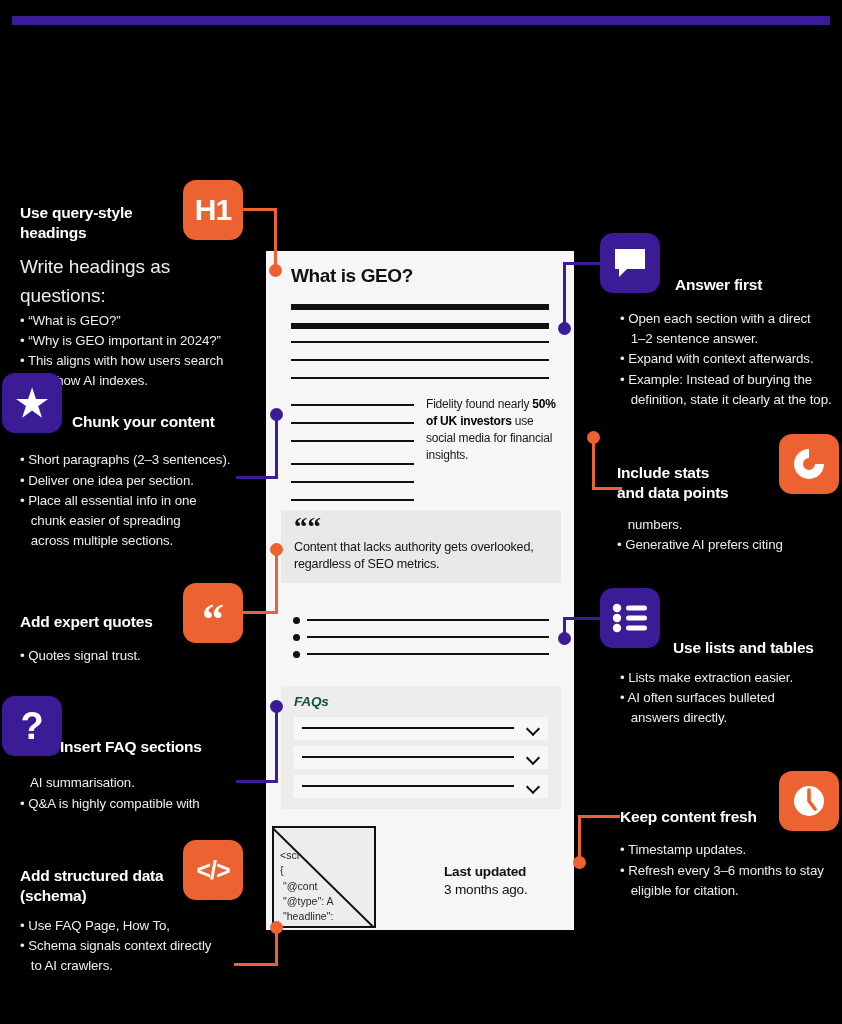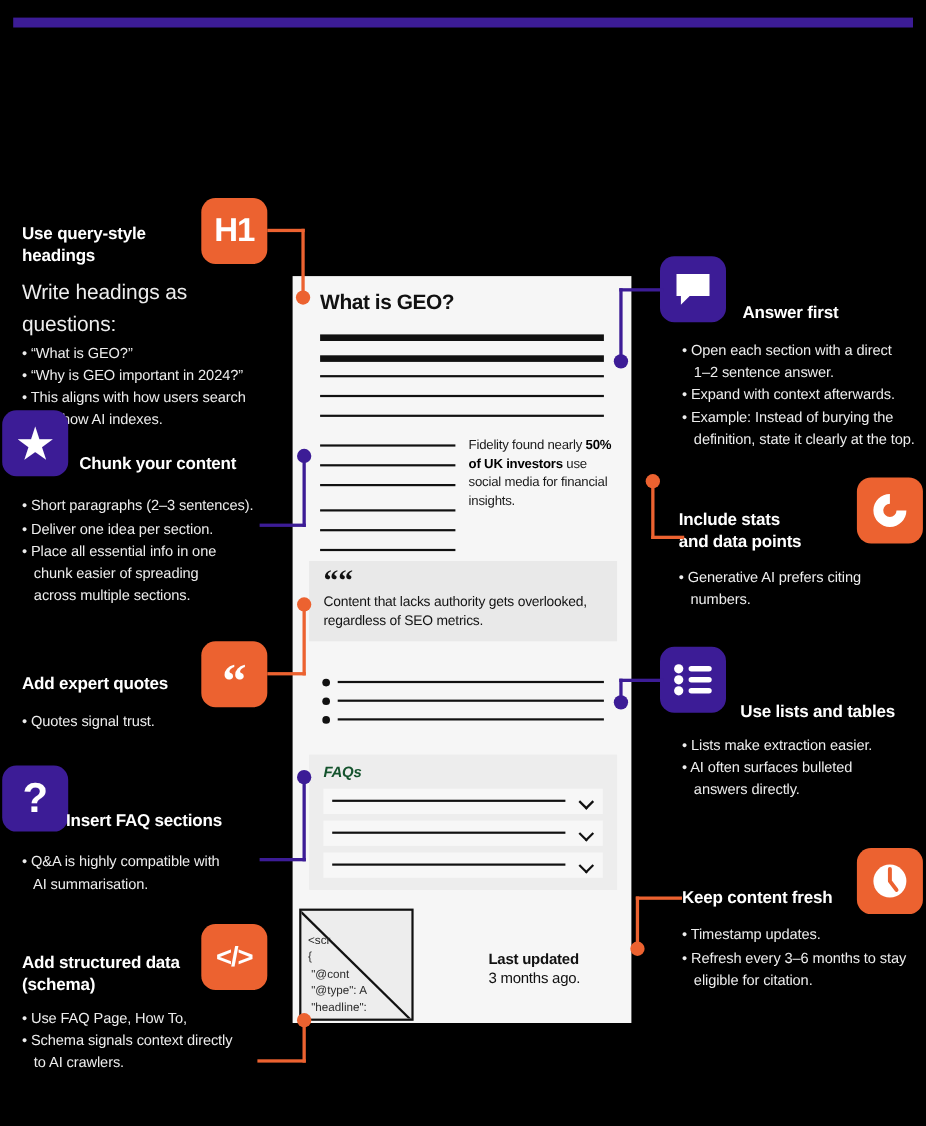--- a/index.html
+++ b/index.html
@@ -237,22 +237,22 @@
       <div class="tip-line">• Quotes signal trust.</div>
     </div>
   </div>
 
   <div class="icon-tile purple" style="left:2px; top:696px;">
     <span class="glyph" style="font-size:38px;">?</span>
   </div>
   <div class="tip" style="left:20px; top:737px; width:240px;">
     <div class="tip-title" style="margin-left:40px;">Insert FAQ sections</div>
     <div class="tip-body" style="margin-top:16px;">
+      <div class="tip-line">   AI summarisation.</div>
       <div class="tip-line">• Q&amp;A is highly compatible with</div>
-      <div class="tip-line">   AI summarisation.</div>
     </div>
   </div>
 
   <div class="icon-tile orange" style="left:183px; top:840px;">
     <span class="glyph" style="font-size:25px; letter-spacing:-1px;">&lt;/&gt;</span>
   </div>
   <div class="tip" style="left:20px; top:866px; width:240px;">
     <div class="tip-title" style="white-space:pre-line;">Add structured data
 (schema)</div>
     <div class="tip-body" style="margin-top:9px;">
@@ -280,22 +280,22 @@
 
   <div class="icon-tile orange" style="left:779px; top:434px;">
     <svg width="36" height="36" viewBox="0 0 36 36">
       <path d="M18 3 A15 15 0 1 0 33 18 L24 18 A6 6 0 1 1 18 12 Z" fill="#ffffff"></path>
     </svg>
   </div>
   <div class="tip" style="left:617px; top:463px; width:200px;">
     <div class="tip-title" style="white-space:pre-line;">Include stats
 and data points</div>
     <div class="tip-body" style="margin-top:11px;">
+      <div class="tip-line">   numbers.</div>
       <div class="tip-line">• Generative AI prefers citing</div>
-      <div class="tip-line">   numbers.</div>
     </div>
   </div>
 
   <div class="icon-tile purple" style="left:600px; top:588px;">
     <svg width="36" height="30" viewBox="0 0 36 30">
       <circle cx="5" cy="5" r="4.2" fill="#fff"></circle>
         <rect x="14" y="2.4" width="21" height="5" rx="2.5" fill="#fff"></rect>
       <circle cx="5" cy="15" r="4.2" fill="#fff"></circle>
         <rect x="14" y="12.4" width="21" height="5" rx="2.5" fill="#fff"></rect>
       <circle cx="5" cy="25" r="4.2" fill="#fff"></circle>

